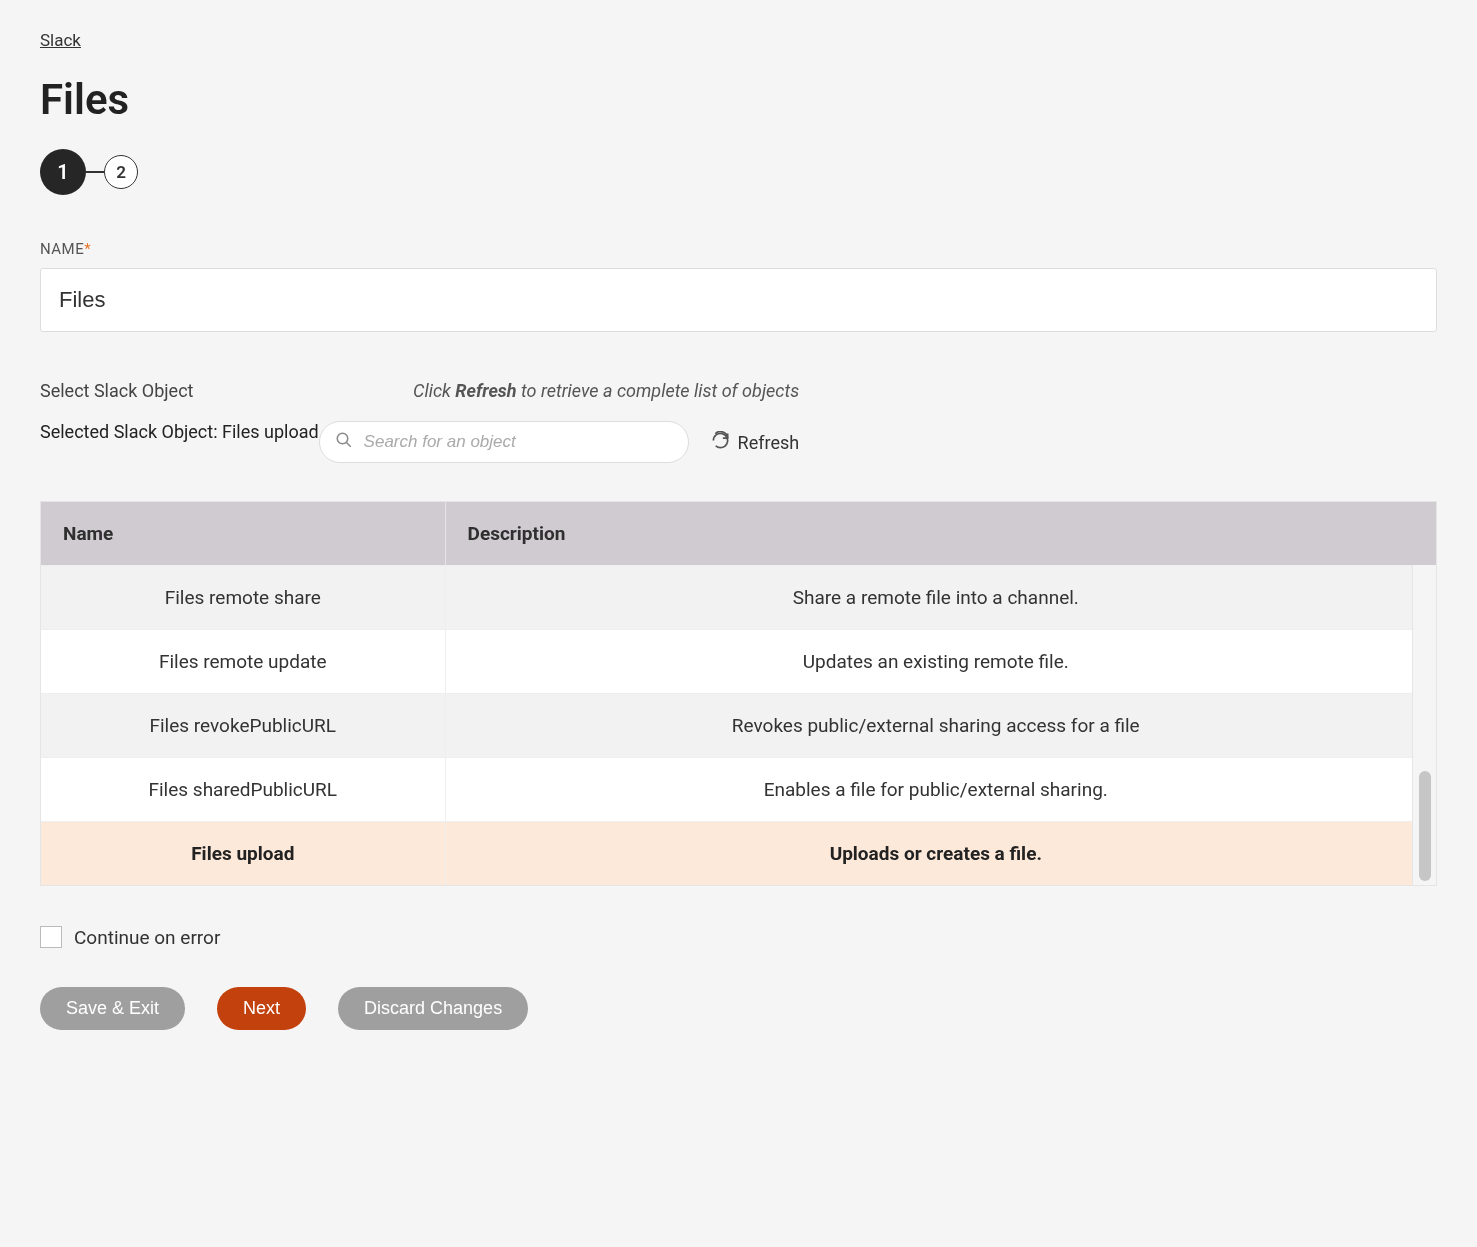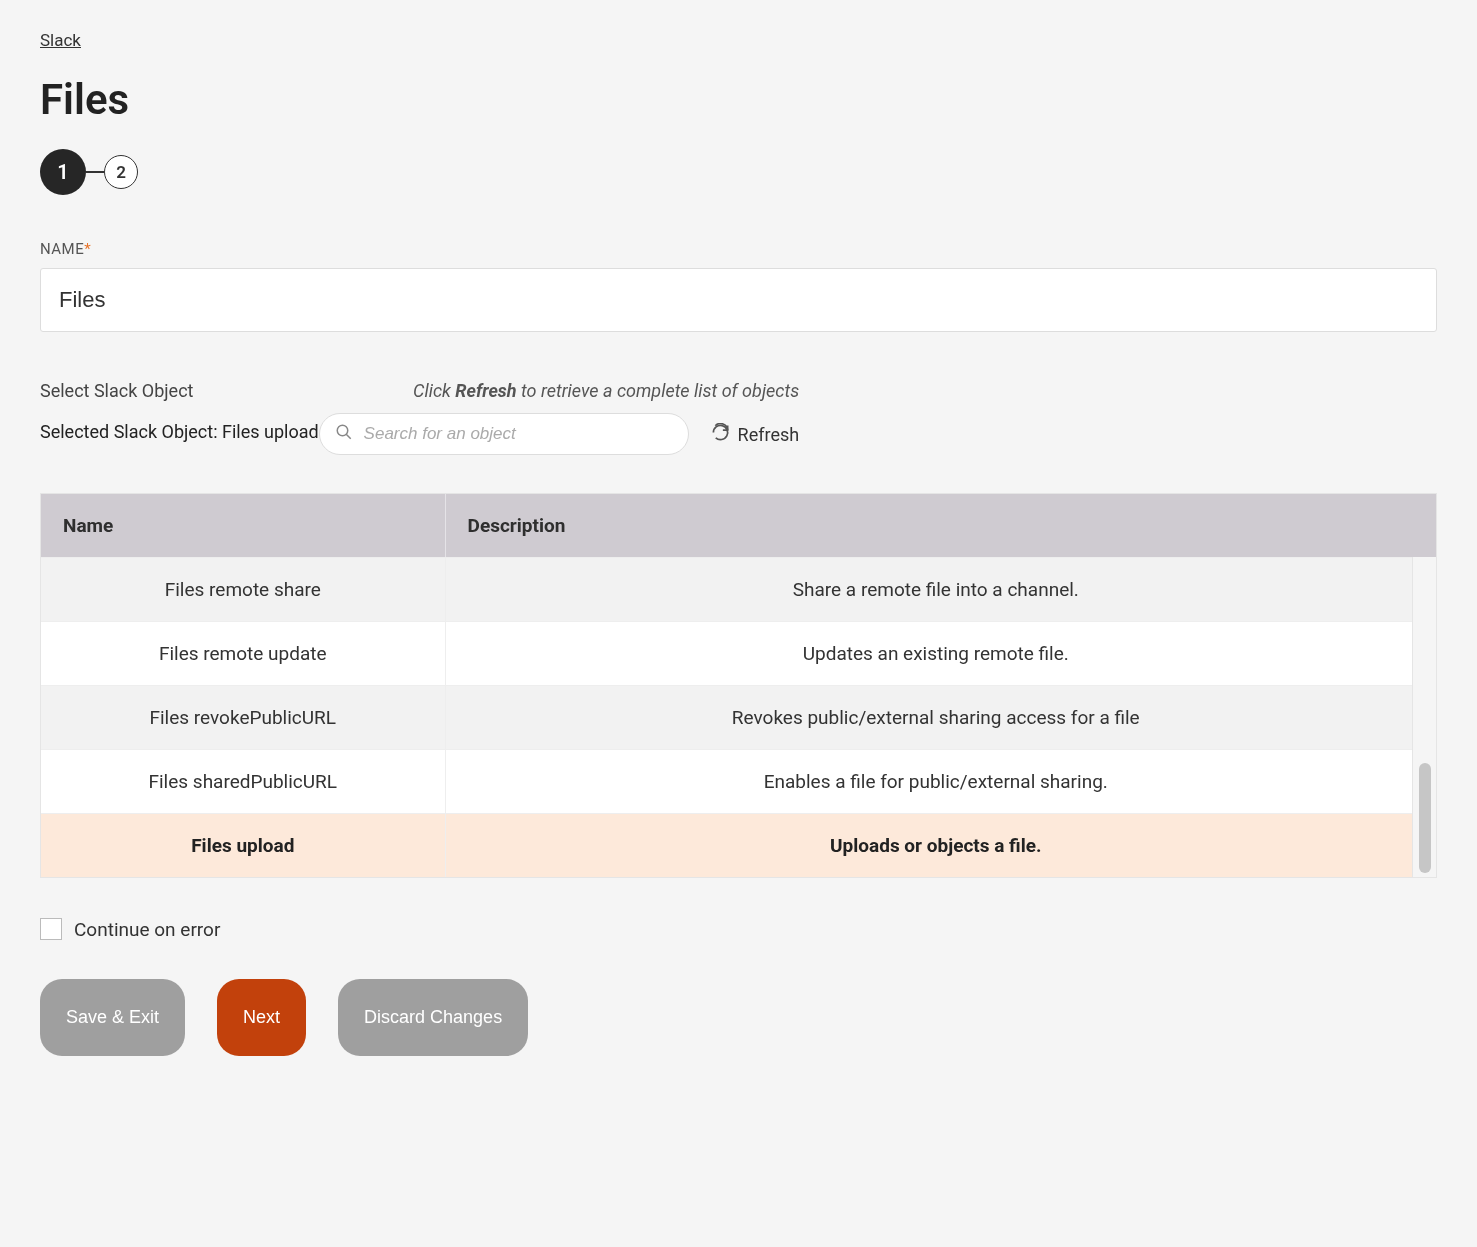--- a/index.html
+++ b/index.html
@@ -201,33 +201,34 @@
     height: 22px;
     border: 1.5px solid #bbb;
     background: #fff;
     cursor: pointer;
   }
   .button-row {
     display: flex;
     gap: 32px;
   }
   .btn {
-    padding: 28px 26px;
+    padding: 11px 26px;
     border-radius: 22px;
     font-size: 18px;
     border: none;
     cursor: pointer;
     color: #fff;
   }
   .btn-gray { background: #9f9f9f; }
   .btn-orange { background: #c2410c; }
   .top-right-stack {
     display: flex;
     flex-direction: column;
     align-items: flex-end;
+    gap: 8px;
   }
   .toolbar-row {
     display: flex;
     justify-content: flex-start;
     align-items: flex-start;
   }
   .left-col { display:flex; flex-direction:column; }
 </style>
 </head>
 <body>
@@ -306,21 +307,21 @@
           <tr>
             <td class="col-name">Files revokePublicURL</td>
             <td class="col-desc">Revokes public/external sharing access for a file</td>
           </tr>
           <tr>
             <td class="col-name">Files sharedPublicURL</td>
             <td class="col-desc">Enables a file for public/external sharing.</td>
           </tr>
           <tr class="selected">
             <td class="col-name">Files upload</td>
-            <td class="col-desc">Uploads or objects a file.</td>
+            <td class="col-desc">Uploads or creates a file.</td>
           </tr>
         </tbody>
     </table>
     <div class="fake-scrollbar-track">
       <div class="fake-scrollbar-thumb"></div>
     </div>
   </div>
 </div>
 
 <div class="checkbox-row">

